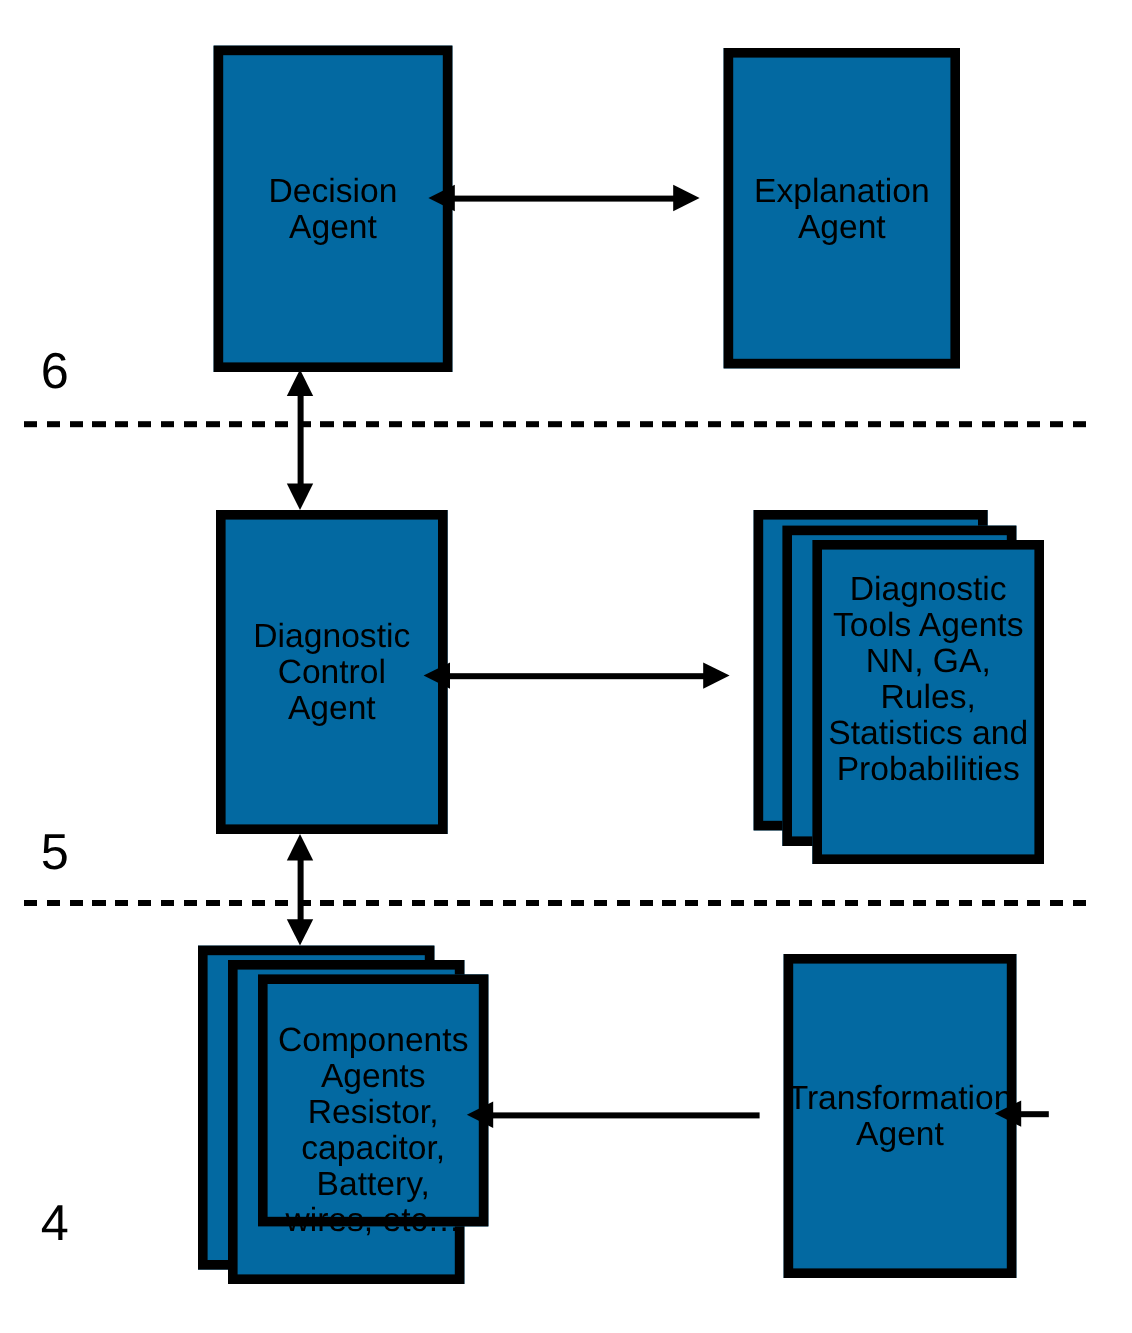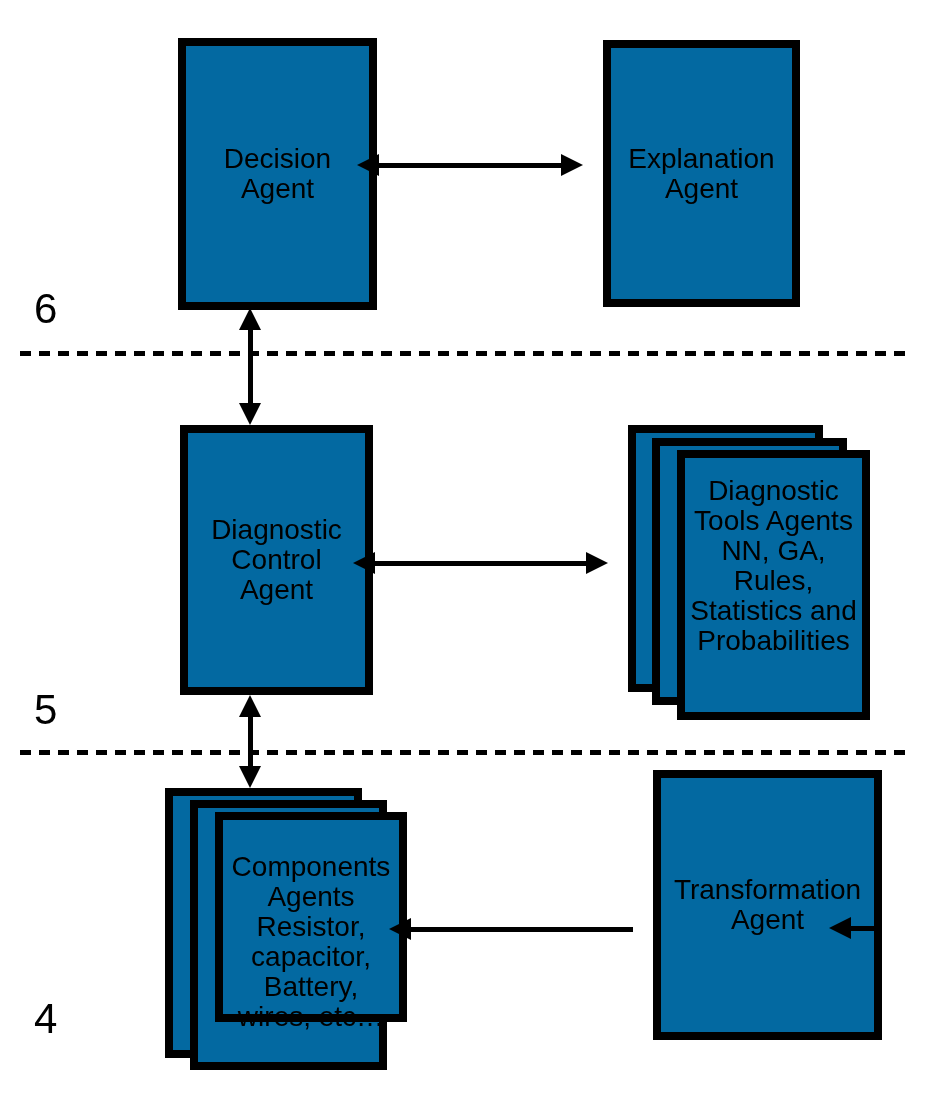--- a/index.html
+++ b/index.html
@@ -50,21 +50,21 @@
   #varrow2-shaft    { left:248px; top:715px; height:53px; }
   #varrow2-up       { left:239px; top:695px; }
   #varrow2-down     { left:239px; top:766px; }
   #label-5          { left:34px;  top:688px; }
   #dashed-line-2    { left:20px;  top:750px; width:892px; }
 
   
   #components-back   { left:145px; top:788px; width:197px; height:270px; }
   #components-middle { left:170px; top:800px; width:197px; height:270px; }
   #components-front  { left:195px; top:812px; width:192px; height:210px; padding-top:32px; }
-  #transformation-box{ left:633px; top:770px; width:229px; height:270px;justify-content:center; }
+  #transformation-box{ left:633px; top:795px; width:194px; height:270px;justify-content:center; }
   #arrow-tc-shaft    { left:410px; top:927px; width:223px; }
   #arrow-tc-head     { left:389px; top:918px; }
   #arrow-ext-shaft   { left:850px; top:926px; width:24px; }
   #arrow-ext-head    { left:829px; top:917px; }
   #label-4           { left:34px;  top:997px; }
 </style>
 </head>
 <body>
 
 <div class="diagram">

